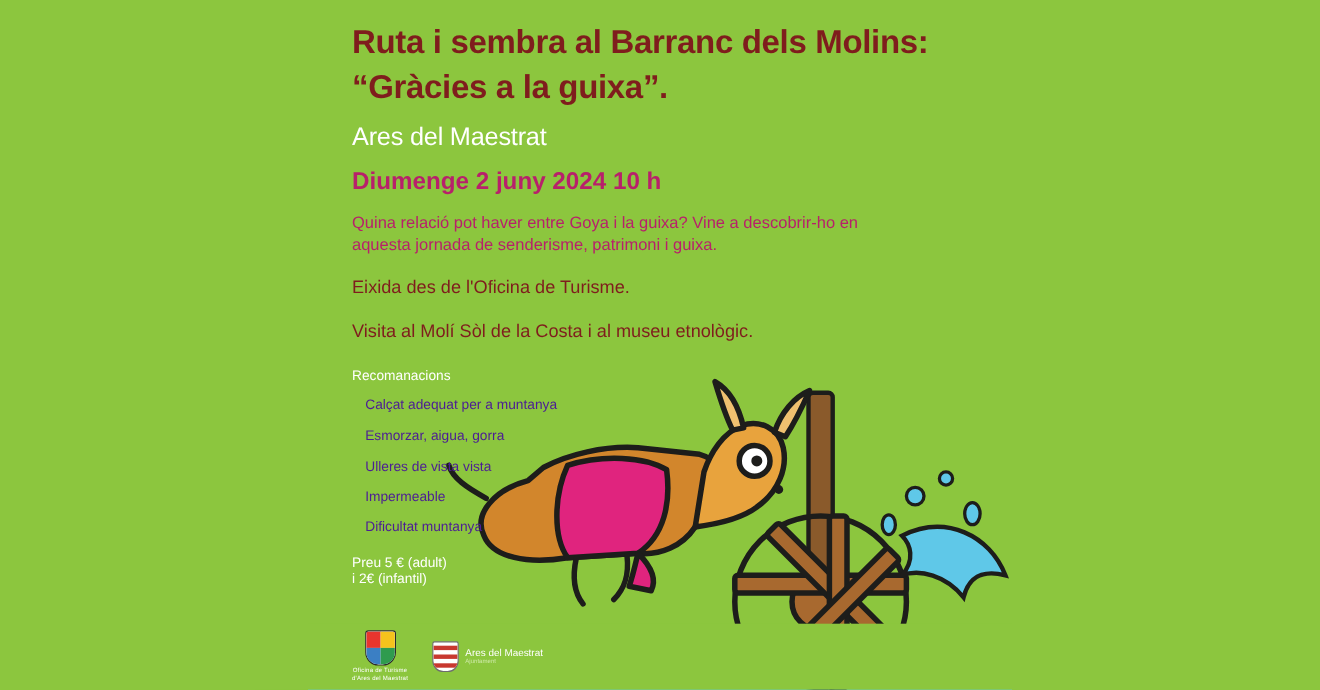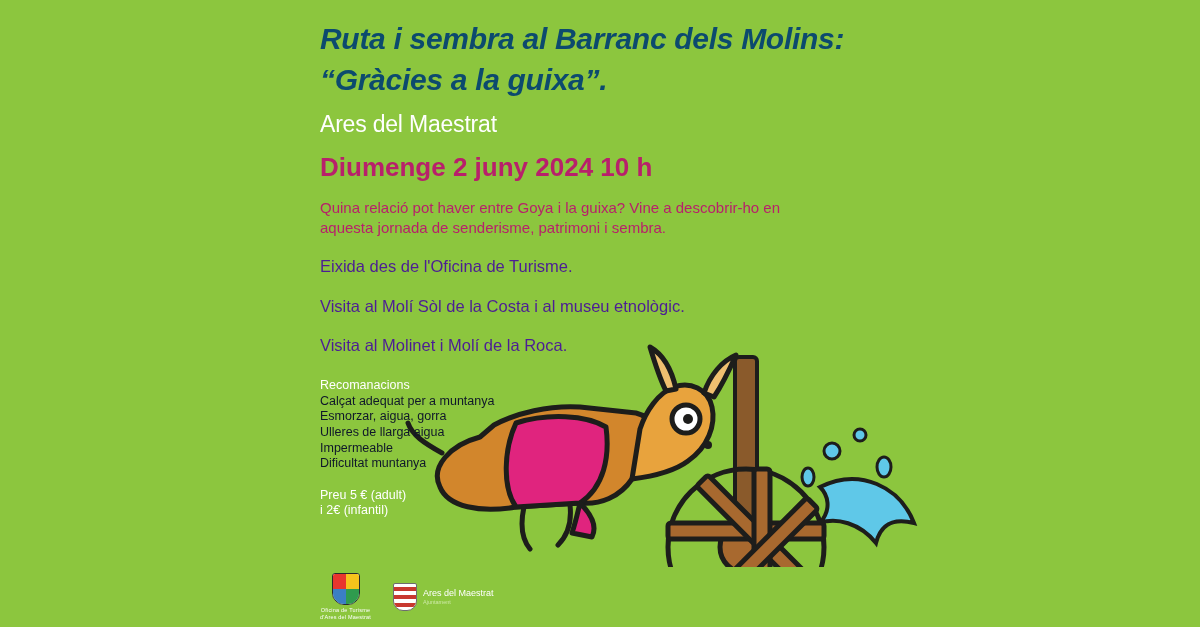--- a/index.html
+++ b/index.html
@@ -22,64 +22,63 @@
     height: 627px;
     background: #8cc63e;
     overflow: hidden;
   }
   .content {
     position: relative;
     z-index: 5;
     padding: 18px 40px 0 40px;
   }
   .title {
-    color: #0c4a6e;
+    color: #7f1d1d;
     font-size: 30px;
     font-weight: bold;
     line-height: 1.38;
     letter-spacing: -0.3px;
     margin: 0;
-    font-style: italic;
   }
   .subtitle {
     color: #ffffff;
     font-size: 23px;
     font-weight: normal;
     margin: 10px 0 0 0;
     letter-spacing: -0.2px;
   }
   .date {
     color: #b8206b;
-    font-size: 26px;
+    font-size: 22px;
     font-weight: bold;
     margin: 14px 0 0 0;
   }
   .lead {
     color: #b8206b;
     font-size: 15px;
     line-height: 1.35;
     margin: 15px 0 0 0;
   }
   .para {
-    color: #4c1d95;
+    color: #7f1d1d;
     font-size: 16.5px;
     line-height: 1.35;
     margin: 17px 0 0 0;
   }
   .reco-title {
     color: #ffffff;
     font-size: 12.5px;
     margin: 22px 0 0 0;
     line-height: 1.25;
   }
   .reco-item {
-    color: #0f172a;
+    color: #4c1d95;
     font-size: 12.5px;
     line-height: 1.25;
-    margin: 0;
+    margin: 12px;
   }
   .price {
     color: #ffffff;
     font-size: 12.5px;
     line-height: 1.25;
     margin: 16px 0 0 0;
   }
 
   
   .illustration {
@@ -226,31 +225,30 @@
   <div class="content">
     <h1 class="title">
       <span>Ruta i sembra al Barranc dels Molins:</span><br>
       <span>“Gràcies a la guixa”.</span>
     </h1>
     <div class="subtitle">Ares del Maestrat</div>
     <div class="date">Diumenge 2 juny 2024 10 h</div>
 
     <p class="lead">
       <span>Quina relació pot haver entre Goya i la guixa? Vine a descobrir-ho en</span><br>
-      <span>aquesta jornada de senderisme, patrimoni i sembra.</span>
+      <span>aquesta jornada de senderisme, patrimoni i guixa.</span>
     </p>
 
     <p class="para">Eixida des de l'Oficina de Turisme.</p>
     <p class="para">Visita al Molí Sòl de la Costa i al museu etnològic.</p>
-    <p class="para">Visita al Molinet i Molí de la Roca.</p>
 
     <p class="reco-title">Recomanacions</p>
     <p class="reco-item">Calçat adequat per a muntanya</p>
     <p class="reco-item">Esmorzar, aigua, gorra</p>
-    <p class="reco-item">Ulleres de llarga aigua</p>
+    <p class="reco-item">Ulleres de vista vista</p>
     <p class="reco-item">Impermeable</p>
     <p class="reco-item">Dificultat muntanya</p>
 
     <p class="price">
       <span>Preu 5 € (adult)</span><br>
       <span>i 2€ (infantil)</span>
     </p>
 
   </div>
 

